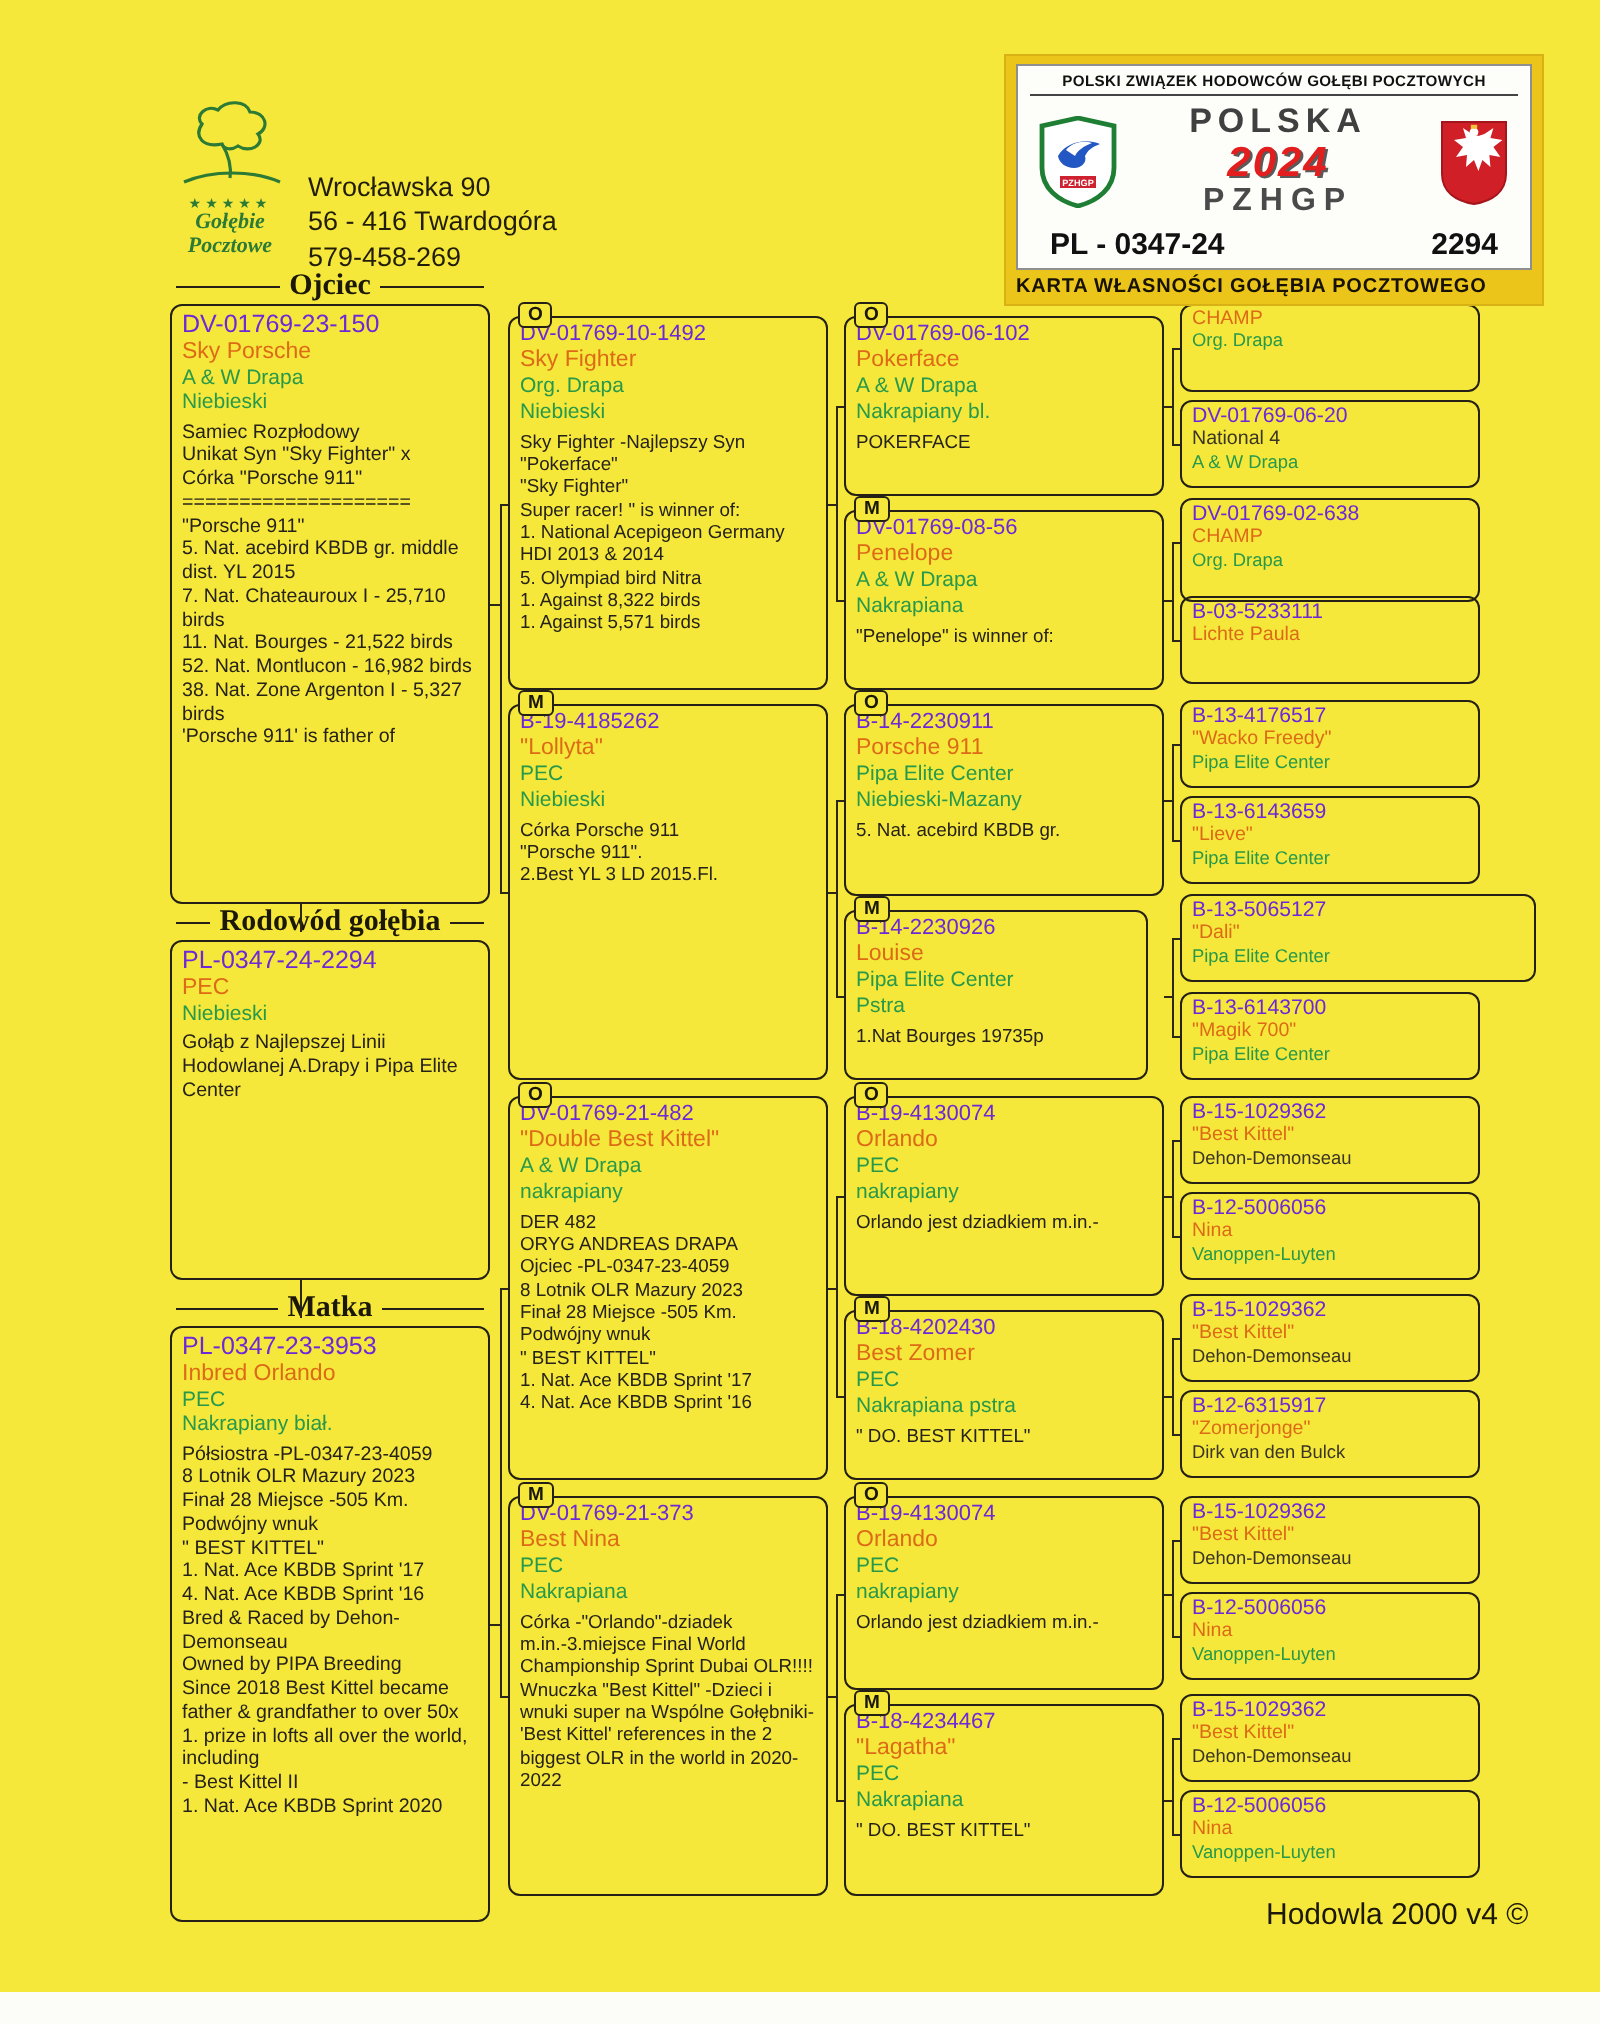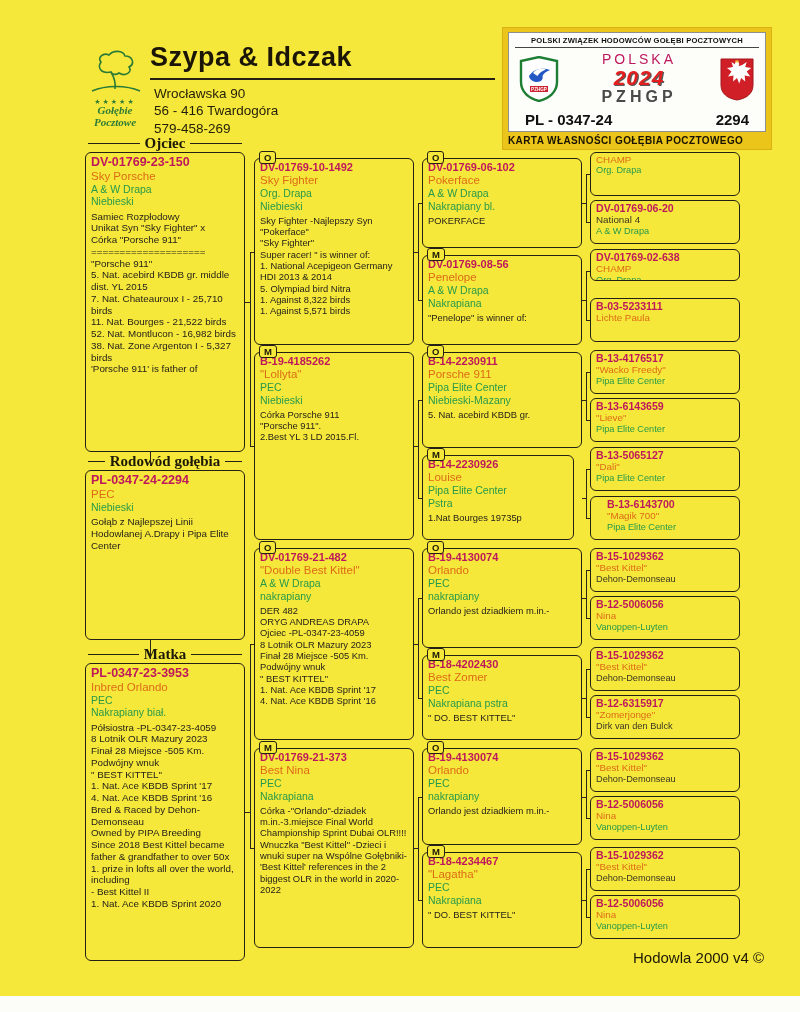--- a/index.html
+++ b/index.html
@@ -17,37 +17,37 @@
              font-size:11px;line-height:1.05;color:#2c7a36}
 
   
   .cert{position:absolute;left:502px;top:27px;width:270px;background:#ecc51b;
         padding:5px 6px 3px;z-index:5;box-shadow:0 0 0 1px #d8b115 inset}
   .cert-card{background:#fdfdfa;border:1px solid #8f8f8f;padding:3px 6px 2px}
   .cert-title{font-size:7.6px;font-weight:bold;text-align:center;color:#101010;
               border-bottom:1px solid #444;padding-bottom:2px;letter-spacing:.2px;white-space:nowrap}
   .cert-logos{display:flex;align-items:center;justify-content:space-between;padding:4px 4px 1px}
   .cert-mid{text-align:center;flex:1;padding:0 4px}
-  .polska{font-size:14px;font-weight:normal;color:#be185d;letter-spacing:3px;line-height:1.1}
+  .polska{font-size:17px;font-weight:bold;color:#404040;letter-spacing:3px;line-height:1.1}
   .year{font-size:21px;font-weight:bold;font-style:italic;color:#e31e1e;
         text-shadow:1.2px 1.2px 0 #5a5a5a;line-height:1;letter-spacing:1px}
   .pzhgp{font-size:16px;font-weight:bold;color:#4a4a4a;letter-spacing:4px;line-height:1.15}
   .cert-ring-row{display:flex;justify-content:space-between;font-weight:bold;font-size:15px;
                  padding:3px 10px 1px;color:#111}
   .cert-karta{font-size:10px;font-weight:bold;color:#171203;
               padding:3px 0 1px;letter-spacing:.4px;white-space:nowrap}
 
   
   #pedigree{position:absolute;inset:0;z-index:1}
   .pbox{position:absolute;border:1.6px solid #242015;border-radius:6px;background:transparent}
   .pbox-in{height:100%;overflow:hidden;padding:2px 5px}
   .pbox.gen4 .pbox-in{padding:1px 5px}
   .sex-tab{position:absolute;background:#f5e83a;border:1.4px solid #242015;border-radius:3px;
            font-size:9.5px;font-weight:bold;line-height:11px;padding:0 4px;color:#1a1708;z-index:3}
-  .ring{font-weight:bold;font-size:11px;color:#be185d;line-height:1.17}
+  .ring{font-weight:normal;font-size:11px;color:#6d28d9;line-height:1.17}
   .bname{font-size:11.5px;color:#dd6a17;line-height:1.17}
   .bname.dark{color:#3a3524}
   .strain{font-size:10.5px;color:#28994a;line-height:1.17}
   .strain.dark{color:#3a3524}
   .bcolor{font-size:10.5px;color:#28994a;line-height:1.17;margin-bottom:3px}
   .desc{font-size:9.4px;color:#26221a;line-height:1.2}
   .gen1 .ring{font-size:12.5px}
   .gen1 .desc{font-size:9.8px}
   .gen4 .ring{font-size:10.6px}
   .gen4 .bname{font-size:9.8px}
@@ -70,21 +70,20 @@
         <path d="M4 41 C18 35 38 35 52 41"></path>
         <path d="M27 39 C28 32 26 27 23 22"></path>
         <path d="M23 22 C13 24 9 18 13 12 C9 8 15 2 21 5 C25 0 35 0 37 6 C45 6 47 14 41 17 C45 22 37 27 31 23 C28 25 24 25 23 22 Z"></path>
       </g>
     </svg>
     <div class="logo-stars">★★★★★</div>
     <div class="logo-name">Gołębie</div>
     <div class="logo-name">Pocztowe</div>
   </div>
 
-  <div class="brand">Szypa &amp; Idczak</div>
   <div class="addr" style="top:86px">Wrocławska 90</div>
   <div class="addr" style="top:103px">56 - 416  Twardogóra</div>
   <div class="addr" style="top:121px">579-458-269</div>
 
   <div class="cert">
     <div class="cert-card">
       <div class="cert-title">POLSKI ZWIĄZEK HODOWCÓW GOŁĘBI POCZTOWYCH</div>
       <div class="cert-logos">
         <svg width="40" height="46" viewBox="0 0 40 46">
           <path d="M20 1 L38 5 V26 C38 36 30 42.5 20 45 C10 42.5 2 36 2 26 V5 Z" fill="#ffffff" stroke="#1e7e34" stroke-width="2.4"></path>
@@ -319,21 +318,21 @@
           <div class="strain">Org. Drapa</div>
         </div>
       </div>
       <div class="pbox gen4" style="left: 590px; top: 200px; width: 150px; height: 44px;">
         <div class="pbox-in">
           <div class="ring">DV-01769-06-20</div>
           <div class="bname dark">National 4</div>
           <div class="strain">A &amp; W Drapa</div>
         </div>
       </div>
-      <div class="pbox gen4" style="left: 590px; top: 249px; width: 150px; height: 32px;">
+      <div class="pbox gen4" style="left: 590px; top: 249px; width: 150px; height: 52px;">
         <div class="pbox-in">
           <div class="ring">DV-01769-02-638</div>
           <div class="bname">CHAMP</div>
           <div class="strain">Org. Drapa</div>
         </div>
       </div>
       <div class="pbox gen4" style="left: 590px; top: 298px; width: 150px; height: 44px;">
         <div class="pbox-in">
           <div class="ring">B-03-5233111</div>
           <div class="bname">Lichte Paula</div>
@@ -346,28 +345,28 @@
           <div class="strain">Pipa Elite Center</div>
         </div>
       </div>
       <div class="pbox gen4" style="left: 590px; top: 398px; width: 150px; height: 44px;">
         <div class="pbox-in">
           <div class="ring">B-13-6143659</div>
           <div class="bname">"Lieve"</div>
           <div class="strain">Pipa Elite Center</div>
         </div>
       </div>
-      <div class="pbox gen4" style="left: 590px; top: 447px; width: 150px; height: 44px;">
+      <div class="pbox gen4" style="left: 590px; top: 447px; width: 178px; height: 44px;">
         <div class="pbox-in">
           <div class="ring">B-13-5065127</div>
           <div class="bname">"Dali"</div>
           <div class="strain">Pipa Elite Center</div>
         </div>
       </div>
-      <div class="pbox gen4" style="left: 590px; top: 496px; width: 150px; height: 44px; padding-left: 11px;">
+      <div class="pbox gen4" style="left: 590px; top: 496px; width: 150px; height: 44px;">
         <div class="pbox-in">
           <div class="ring">B-13-6143700</div>
           <div class="bname">"Magik 700"</div>
           <div class="strain">Pipa Elite Center</div>
         </div>
       </div>
       <div class="pbox gen4" style="left: 590px; top: 548px; width: 150px; height: 44px;">
         <div class="pbox-in">
           <div class="ring">B-15-1029362</div>
           <div class="bname">"Best Kittel"</div>

